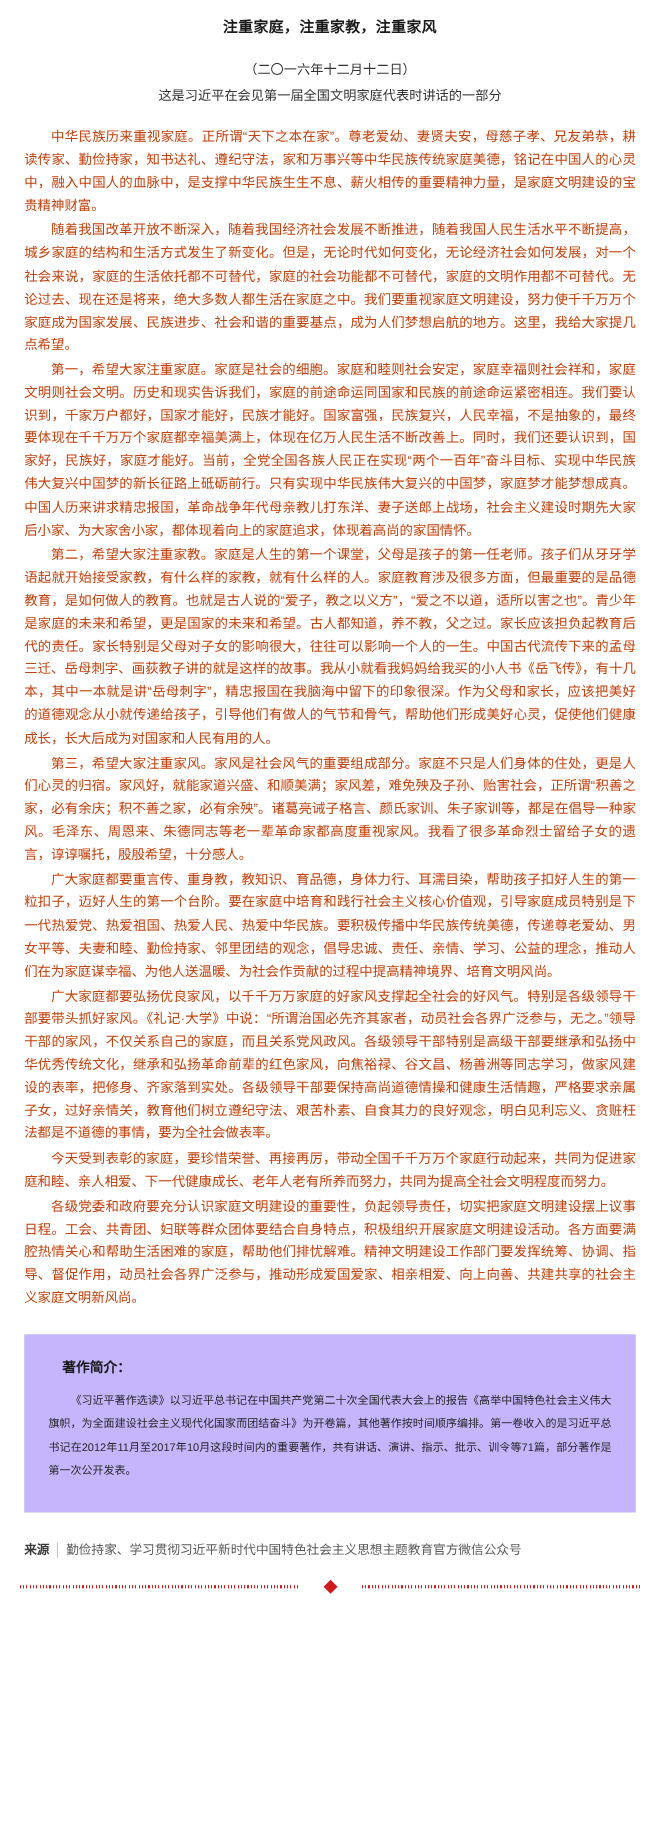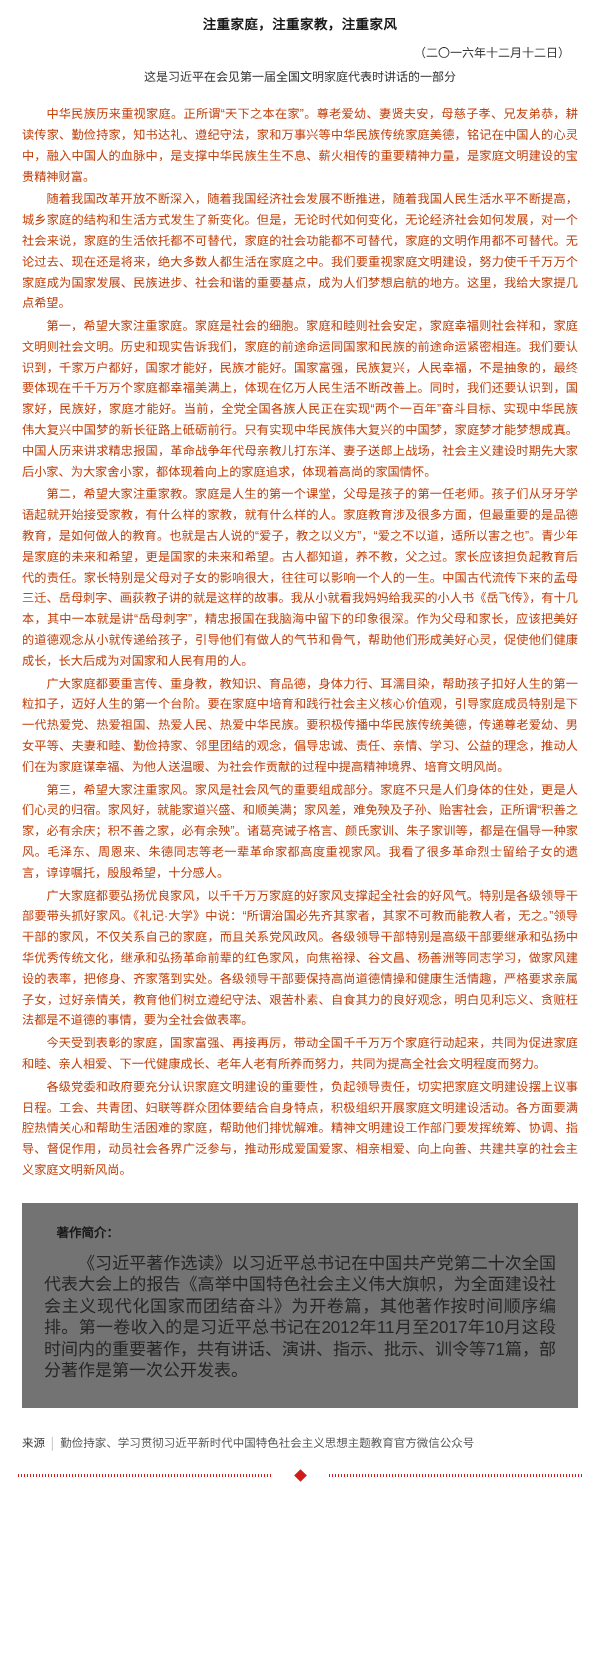--- a/index.html
+++ b/index.html
@@ -31,23 +31,22 @@
     font-weight: bold;
     color: #1a1a1a;
     letter-spacing: 0.4px;
     line-height: 1.7;
     margin: 0 0 3px 0;
   }
   .doc-date {
     font-size: 12px;
     color: #333333;
     line-height: 1.8;
-    margin: 6px 0 2px 0;
+    margin: 16px 0 2px 0;
     font-weight: normal;
-    text-align: right;
   }
   .doc-subtitle {
     font-size: 12px;
     color: #333333;
     line-height: 1.8;
     margin: 0;
     font-weight: normal;
   }
 
   
@@ -61,34 +60,34 @@
     margin: 0 0 2px 0;
     text-indent: 2em;
     text-align: justify;
     text-justify: inter-ideograph;
     word-break: break-all;
   }
 
   
   .note-panel {
     margin: 22px 22px 0 22px;
-    background: #737373;
+    background: #c4b5fd;
     padding: 20px 22px 26px 22px;
     box-sizing: border-box;
   }
   .note-heading {
     font-size: 12.5px;
     font-weight: bold;
     color: #1a1a1a;
     margin: 0 0 10px 0;
     text-indent: 1em;
     line-height: 1.6;
   }
   .note-para {
-    font-size: 17px;
+    font-size: 10px;
     line-height: 21.5px;
     color: #262626;
     margin: 0;
     text-indent: 2em;
     text-align: justify;
     text-justify: inter-ideograph;
     word-break: break-all;
   }
 
   
@@ -96,21 +95,21 @@
     padding: 26px 22px 0 22px;
   }
   .source-line {
     font-size: 11.5px;
     color: #5a5a5a;
     line-height: 1.7;
     margin: 0;
     white-space: nowrap;
   }
   .source-label {
-    font-weight: normal;
+    font-weight: bold;
     color: #3a3a3a;
   }
   .source-sep {
     color: #bbbbbb;
     padding: 0 4px;
   }
 
   
   .divider {
     display: flex;
@@ -146,24 +145,24 @@
     <h1 class="doc-title">注重家庭，注重家教，注重家风</h1>
     <div class="doc-date">（二〇一六年十二月十二日）</div>
     <div class="doc-subtitle">这是习近平在会见第一届全国文明家庭代表时讲话的一部分</div>
   </div>
 
   <div class="body-block">
     <p class="para">中华民族历来重视家庭。正所谓“天下之本在家”。尊老爱幼、妻贤夫安，母慈子孝、兄友弟恭，耕读传家、勤俭持家，知书达礼、遵纪守法，家和万事兴等中华民族传统家庭美德，铭记在中国人的心灵中，融入中国人的血脉中，是支撑中华民族生生不息、薪火相传的重要精神力量，是家庭文明建设的宝贵精神财富。</p>
     <p class="para">随着我国改革开放不断深入，随着我国经济社会发展不断推进，随着我国人民生活水平不断提高，城乡家庭的结构和生活方式发生了新变化。但是，无论时代如何变化，无论经济社会如何发展，对一个社会来说，家庭的生活依托都不可替代，家庭的社会功能都不可替代，家庭的文明作用都不可替代。无论过去、现在还是将来，绝大多数人都生活在家庭之中。我们要重视家庭文明建设，努力使千千万万个家庭成为国家发展、民族进步、社会和谐的重要基点，成为人们梦想启航的地方。这里，我给大家提几点希望。</p>
     <p class="para">第一，希望大家注重家庭。家庭是社会的细胞。家庭和睦则社会安定，家庭幸福则社会祥和，家庭文明则社会文明。历史和现实告诉我们，家庭的前途命运同国家和民族的前途命运紧密相连。我们要认识到，千家万户都好，国家才能好，民族才能好。国家富强，民族复兴，人民幸福，不是抽象的，最终要体现在千千万万个家庭都幸福美满上，体现在亿万人民生活不断改善上。同时，我们还要认识到，国家好，民族好，家庭才能好。当前，全党全国各族人民正在实现“两个一百年”奋斗目标、实现中华民族伟大复兴中国梦的新长征路上砥砺前行。只有实现中华民族伟大复兴的中国梦，家庭梦才能梦想成真。中国人历来讲求精忠报国，革命战争年代母亲教儿打东洋、妻子送郎上战场，社会主义建设时期先大家后小家、为大家舍小家，都体现着向上的家庭追求，体现着高尚的家国情怀。</p>
     <p class="para">第二，希望大家注重家教。家庭是人生的第一个课堂，父母是孩子的第一任老师。孩子们从牙牙学语起就开始接受家教，有什么样的家教，就有什么样的人。家庭教育涉及很多方面，但最重要的是品德教育，是如何做人的教育。也就是古人说的“爱子，教之以义方”，“爱之不以道，适所以害之也”。青少年是家庭的未来和希望，更是国家的未来和希望。古人都知道，养不教，父之过。家长应该担负起教育后代的责任。家长特别是父母对子女的影响很大，往往可以影响一个人的一生。中国古代流传下来的孟母三迁、岳母刺字、画荻教子讲的就是这样的故事。我从小就看我妈妈给我买的小人书《岳飞传》，有十几本，其中一本就是讲“岳母刺字”，精忠报国在我脑海中留下的印象很深。作为父母和家长，应该把美好的道德观念从小就传递给孩子，引导他们有做人的气节和骨气，帮助他们形成美好心灵，促使他们健康成长，长大后成为对国家和人民有用的人。</p>
+    <p class="para">第三，希望大家注重家风。家风是社会风气的重要组成部分。家庭不只是人们身体的住处，更是人们心灵的归宿。家风好，就能家道兴盛、和顺美满；家风差，难免殃及子孙、贻害社会，正所谓“积善之家，必有余庆；积不善之家，必有余殃”。诸葛亮诫子格言、颜氏家训、朱子家训等，都是在倡导一种家风。毛泽东、周恩来、朱德同志等老一辈革命家都高度重视家风。我看了很多革命烈士留给子女的遗言，谆谆嘱托，殷殷希望，十分感人。</p>
     <p class="para">广大家庭都要重言传、重身教，教知识、育品德，身体力行、耳濡目染，帮助孩子扣好人生的第一粒扣子，迈好人生的第一个台阶。要在家庭中培育和践行社会主义核心价值观，引导家庭成员特别是下一代热爱党、热爱祖国、热爱人民、热爱中华民族。要积极传播中华民族传统美德，传递尊老爱幼、男女平等、夫妻和睦、勤俭持家、邻里团结的观念，倡导忠诚、责任、亲情、学习、公益的理念，推动人们在为家庭谋幸福、为他人送温暖、为社会作贡献的过程中提高精神境界、培育文明风尚。</p>
-    <p class="para">第三，希望大家注重家风。家风是社会风气的重要组成部分。家庭不只是人们身体的住处，更是人们心灵的归宿。家风好，就能家道兴盛、和顺美满；家风差，难免殃及子孙、贻害社会，正所谓“积善之家，必有余庆；积不善之家，必有余殃”。诸葛亮诫子格言、颜氏家训、朱子家训等，都是在倡导一种家风。毛泽东、周恩来、朱德同志等老一辈革命家都高度重视家风。我看了很多革命烈士留给子女的遗言，谆谆嘱托，殷殷希望，十分感人。</p>
-    <p class="para">广大家庭都要弘扬优良家风，以千千万万家庭的好家风支撑起全社会的好风气。特别是各级领导干部要带头抓好家风。《礼记·大学》中说：“所谓治国必先齐其家者，其家不可教而能教人者，无之。”领导干部的家风，不仅关系自己的家庭，而且关系党风政风。各级领导干部特别是高级干部要继承和弘扬中华优秀传统文化，继承和弘扬革命前辈的红色家风，向焦裕禄、谷文昌、杨善洲等同志学习，做家风建设的表率，把修身、齐家落到实处。各级领导干部要保持高尚道德情操和健康生活情趣，严格要求亲属子女，过好亲情关，教育他们树立遵纪守法、艰苦朴素、自食其力的良好观念，明白见利忘义、贪赃枉法都是不道德的事情，要为全社会做表率。</p>
-    <p class="para">今天受到表彰的家庭，国家富强、再接再厉，带动全国千千万万个家庭行动起来，共同为促进家庭和睦、亲人相爱、下一代健康成长、老年人老有所养而努力，共同为提高全社会文明程度而努力。</p>
+    <p class="para">广大家庭都要弘扬优良家风，以千千万万家庭的好家风支撑起全社会的好风气。特别是各级领导干部要带头抓好家风。《礼记·大学》中说：“所谓治国必先齐其家者，动员社会各界广泛参与，无之。”领导干部的家风，不仅关系自己的家庭，而且关系党风政风。各级领导干部特别是高级干部要继承和弘扬中华优秀传统文化，继承和弘扬革命前辈的红色家风，向焦裕禄、谷文昌、杨善洲等同志学习，做家风建设的表率，把修身、齐家落到实处。各级领导干部要保持高尚道德情操和健康生活情趣，严格要求亲属子女，过好亲情关，教育他们树立遵纪守法、艰苦朴素、自食其力的良好观念，明白见利忘义、贪赃枉法都是不道德的事情，要为全社会做表率。</p>
+    <p class="para">今天受到表彰的家庭，要珍惜荣誉、再接再厉，带动全国千千万万个家庭行动起来，共同为促进家庭和睦、亲人相爱、下一代健康成长、老年人老有所养而努力，共同为提高全社会文明程度而努力。</p>
     <p class="para">各级党委和政府要充分认识家庭文明建设的重要性，负起领导责任，切实把家庭文明建设摆上议事日程。工会、共青团、妇联等群众团体要结合自身特点，积极组织开展家庭文明建设活动。各方面要满腔热情关心和帮助生活困难的家庭，帮助他们排忧解难。精神文明建设工作部门要发挥统筹、协调、指导、督促作用，动员社会各界广泛参与，推动形成爱国爱家、相亲相爱、向上向善、共建共享的社会主义家庭文明新风尚。</p>
   </div>
 
   <div class="note-panel">
     <div class="note-heading">著作简介：</div>
     <p class="note-para">《习近平著作选读》以习近平总书记在中国共产党第二十次全国代表大会上的报告《高举中国特色社会主义伟大旗帜，为全面建设社会主义现代化国家而团结奋斗》为开卷篇，其他著作按时间顺序编排。第一卷收入的是习近平总书记在2012年11月至2017年10月这段时间内的重要著作，共有讲话、演讲、指示、批示、训令等71篇，部分著作是第一次公开发表。</p>
   </div>
 
   <div class="footer-block">
     <p class="source-line">

